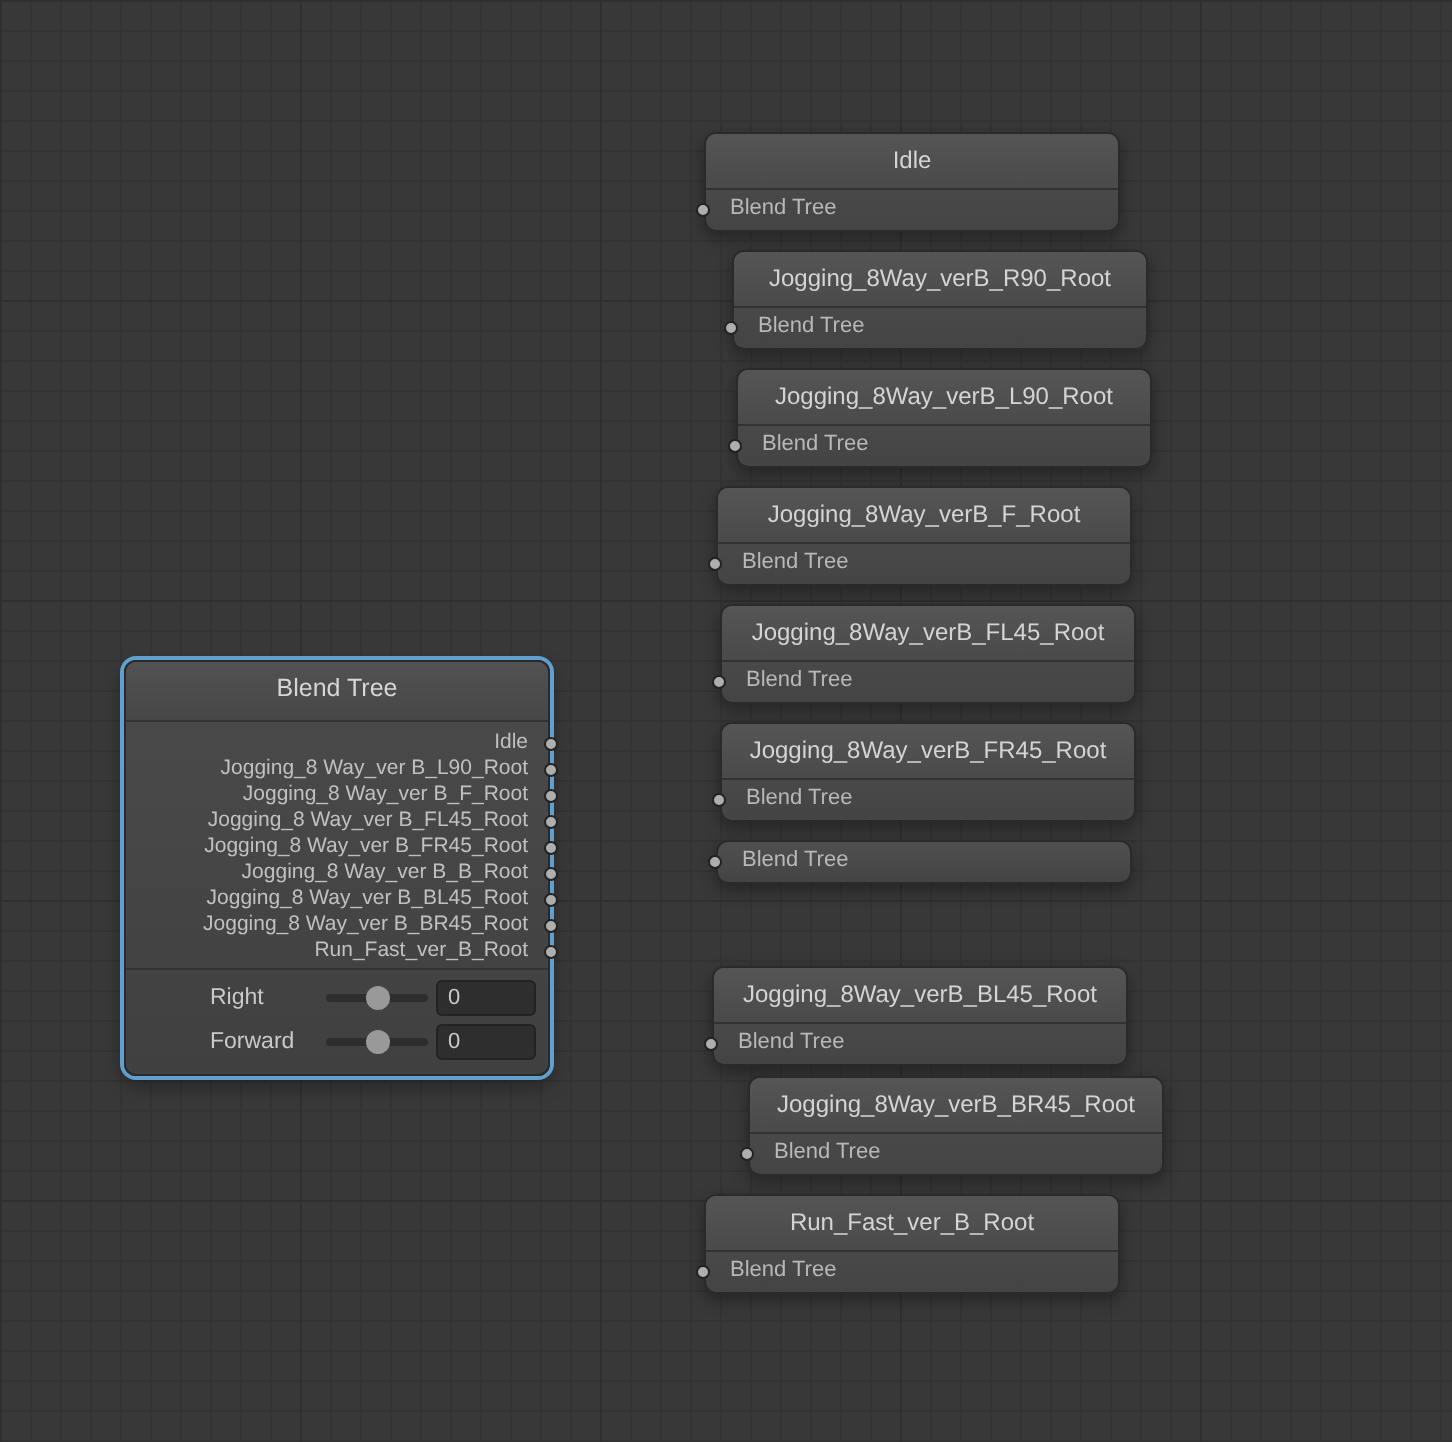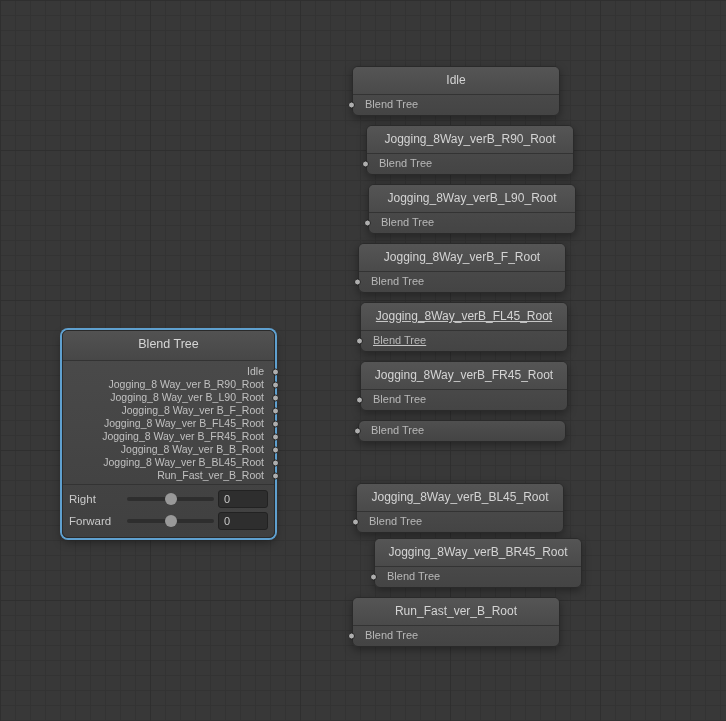--- a/index.html
+++ b/index.html
@@ -66,21 +66,21 @@
     width:7px; height:7px;
     background:#aeaeae; border-radius:50%;
     border:1px solid #222;
   }
   .params { padding: 5px 6px 7px 6px; border-top:1px solid #333; }
   .param-row {
     display:flex; align-items:center;
     margin-bottom:4px; gap:4px;
   }
   .param-row:last-child{margin-bottom:0;}
-  .param-label { flex: 0 0 54px; font-size:11.5px; color:#c9c9c9; }
+  .param-label { flex: 0 0 54px; font-size:11.5px; color:#c9c9c9;margin-left:36px; }
   .slider {
     flex:1; height:4px;
     background:#2e2e2e;
     border-radius:2px;
     position:relative;
   }
   .slider .thumb {
     position:absolute; left:50%; top:50%; transform:translate(-50%,-50%);
     width:12px; height:12px; border-radius:50%;
     background:#999;
@@ -141,27 +141,27 @@
     <path d="M 275 446 C 316.5 446, 316.5 457, 358 457"></path>
     <path d="M 275 459 C 315.5 459, 315.5 516, 356 516"></path>
     <path d="M 275 472 C 314.5 472, 314.5 575, 354 575"></path>
     <path d="M 275 485 C 313.5 485, 313.5 634, 352 634"></path>
   </svg>
 
 <div class="main-node">
   <div class="title">Blend Tree</div>
   <div class="outputs" id="outputs">
       <div class="out-row"><span>Idle</span><span class="port"></span></div>
-      <div class="out-row"><span>Jogging_8 Way_ver B_R90_Root</span><span class="port"></span></div>
       <div class="out-row"><span>Jogging_8 Way_ver B_L90_Root</span><span class="port"></span></div>
       <div class="out-row"><span>Jogging_8 Way_ver B_F_Root</span><span class="port"></span></div>
       <div class="out-row"><span>Jogging_8 Way_ver B_FL45_Root</span><span class="port"></span></div>
       <div class="out-row"><span>Jogging_8 Way_ver B_FR45_Root</span><span class="port"></span></div>
       <div class="out-row"><span>Jogging_8 Way_ver B_B_Root</span><span class="port"></span></div>
       <div class="out-row"><span>Jogging_8 Way_ver B_BL45_Root</span><span class="port"></span></div>
+      <div class="out-row"><span>Jogging_8 Way_ver B_BR45_Root</span><span class="port"></span></div>
       <div class="out-row"><span>Run_Fast_ver_B_Root</span><span class="port"></span></div>
     </div>
   <div class="params" id="params">
       <div class="param-row">
         <div class="param-label">Right</div>
         <div class="slider">
           <div class="thumb"></div>
         </div>
         <div class="param-val">0</div>
       </div>
@@ -185,21 +185,21 @@
       <div class="c-sub"><span class="port-in"></span><span>Blend Tree</span></div>
     </div>
     <div class="child-node" style="left: 368px; top: 184px;">
       <div class="c-title">Jogging_8Way_verB_L90_Root</div>
       <div class="c-sub"><span class="port-in"></span><span>Blend Tree</span></div>
     </div>
     <div class="child-node" style="left: 358px; top: 243px;">
       <div class="c-title">Jogging_8Way_verB_F_Root</div>
       <div class="c-sub"><span class="port-in"></span><span>Blend Tree</span></div>
     </div>
-    <div class="child-node" style="left: 360px; top: 302px; text-decoration: underline;">
+    <div class="child-node" style="left: 360px; top: 302px;">
       <div class="c-title">Jogging_8Way_verB_FL45_Root</div>
       <div class="c-sub"><span class="port-in"></span><span>Blend Tree</span></div>
     </div>
     <div class="child-node" style="left: 360px; top: 361px;">
       <div class="c-title">Jogging_8Way_verB_FR45_Root</div>
       <div class="c-sub"><span class="port-in"></span><span>Blend Tree</span></div>
     </div>
     <div class="child-node" style="left: 358px; top: 420px;">
       <div class="c-sub"><span class="port-in"></span><span>Blend Tree</span></div>
     </div>

